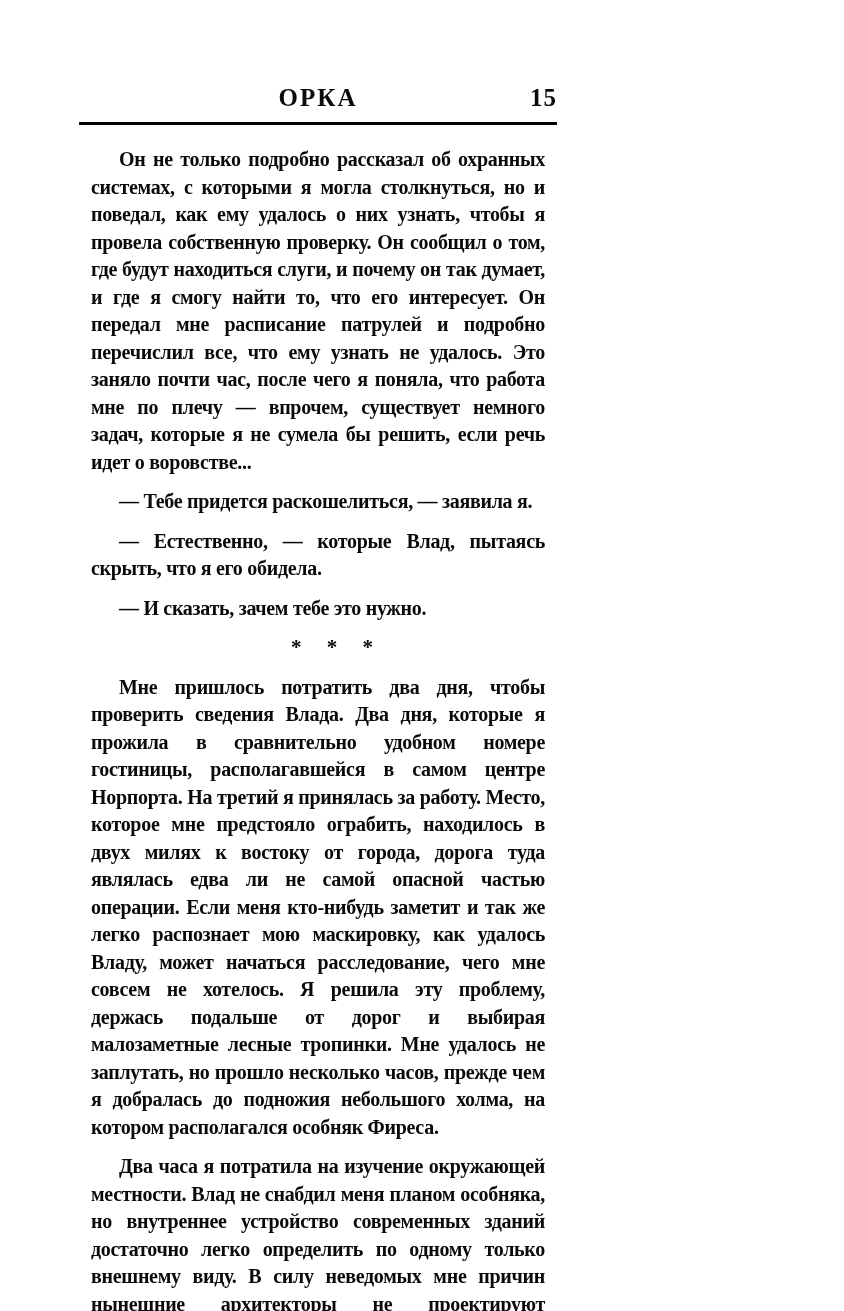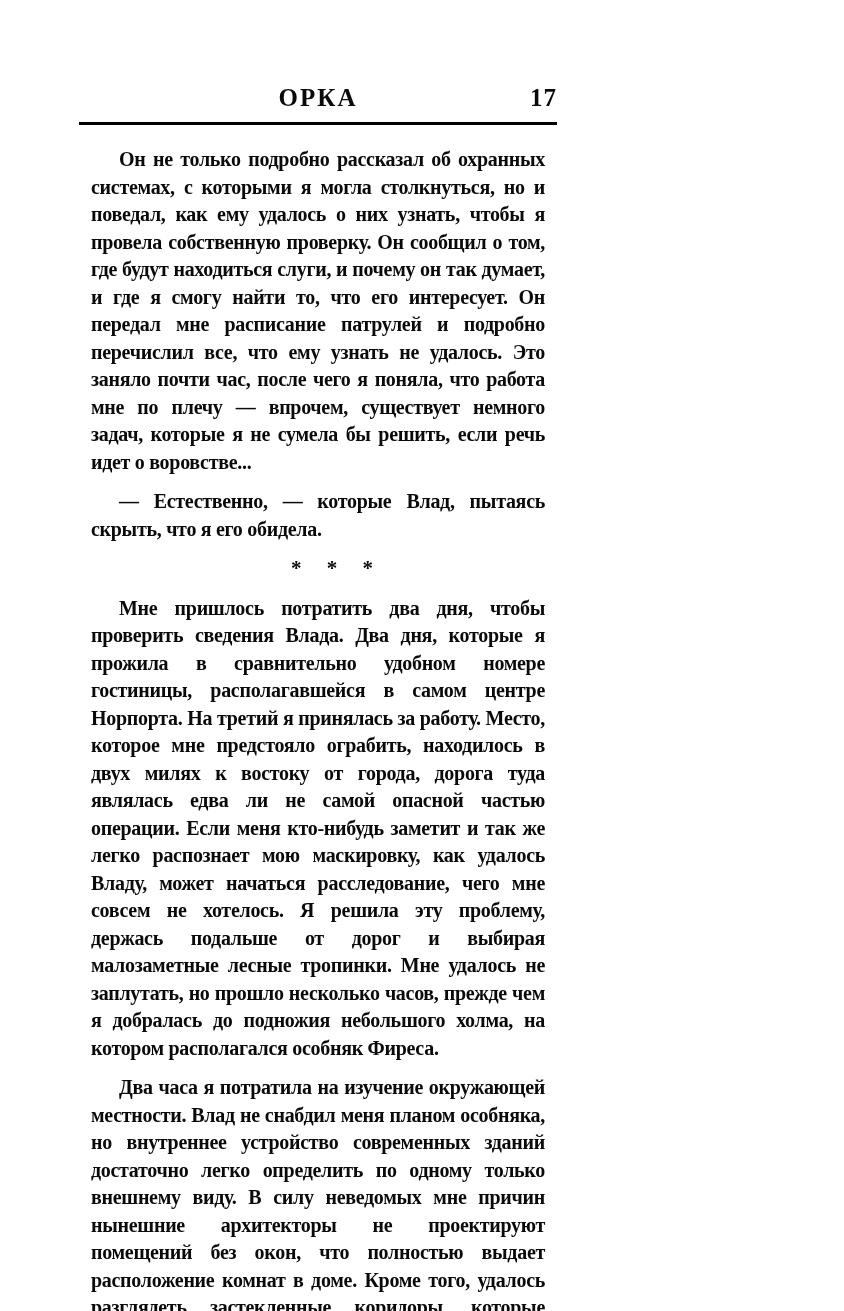--- a/index.html
+++ b/index.html
@@ -68,30 +68,32 @@
     letter-spacing: 0;
   }
 </style>
 </head>
 <body>
 
 <div class="page">
 
   <div class="page-header">
     <div class="running-title">ОРКА</div>
-    <div class="page-number">17</div>
+    <div class="page-number">15</div>
   </div>
 
   <hr class="header-rule">
 
   <div class="page-body">
 
     <div>
       <p>Он не только подробно рассказал об охранных системах, с которыми я могла столкнуться, но и поведал, как ему удалось о них узнать, чтобы я провела собственную проверку. Он сообщил о том, где будут находиться слуги, и почему он так думает, и где я смогу найти то, что его интересует. Он передал мне расписание патрулей и подробно перечислил все, что ему узнать не удалось. Это заняло почти час, после чего я поняла, что работа мне по плечу — впрочем, существует немного задач, которые я не сумела бы решить, если речь идет о воровстве...</p>
+      <p>— Тебе придется раскошелиться, — заявила я.</p>
       <p>— Естественно, — которые Влад, пытаясь скрыть, что я его обидела.</p>
+      <p>— И сказать, зачем тебе это нужно.</p>
     </div>
 
     <p class="scene-separator">* * *</p>
 
     <div>
       <p>Мне пришлось потратить два дня, чтобы проверить сведения Влада. Два дня, которые я прожила в сравнительно удобном номере гостиницы, располагавшейся в самом центре Норпорта. На третий я принялась за работу. Место, которое мне предстояло ограбить, находилось в двух милях к востоку от города, дорога туда являлась едва ли не самой опасной частью операции. Если меня кто-нибудь заметит и так же легко распознает мою маскировку, как удалось Владу, может начаться расследование, чего мне совсем не хотелось. Я решила эту проблему, держась подальше от дорог и выбирая малозаметные лесные тропинки. Мне удалось не заплутать, но прошло несколько часов, прежде чем я добралась до подножия небольшого холма, на котором располагался особняк Фиреса.</p>
       <p>Два часа я потратила на изучение окружающей местности. Влад не снабдил меня планом особняка, но внутреннее устройство современных зданий достаточно легко определить по одному только внешнему виду. В силу неведомых мне причин нынешние архитекторы не проектируют помещений без окон, что полностью выдает расположение комнат в доме. Кроме того, удалось разглядеть застекленные коридоры, которые (также неизвестно почему) имели окна меньших размеров. К концу прогулки я хорошо представляла себе дом и даже определила наиболее вероятное местонахождение кабинета.</p>
     </div>
 
   </div>

